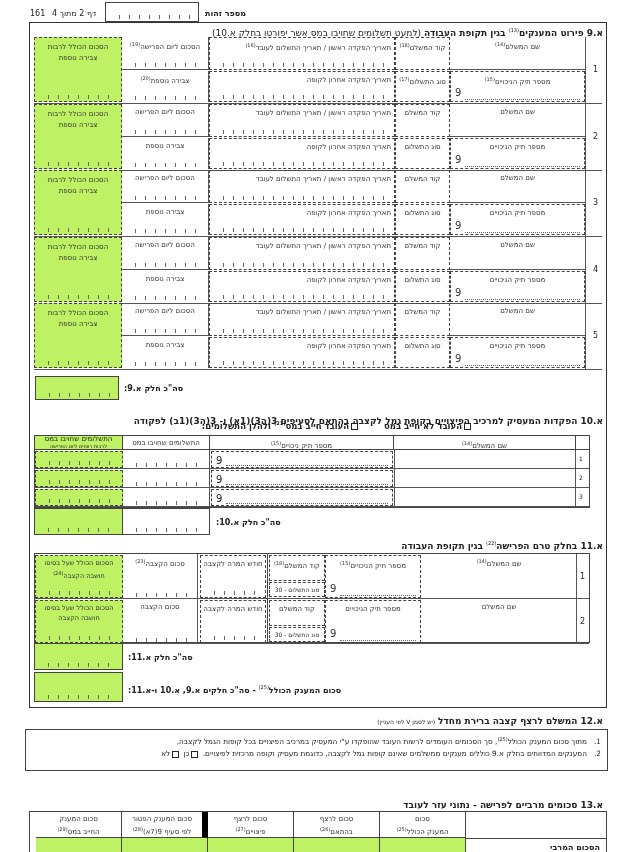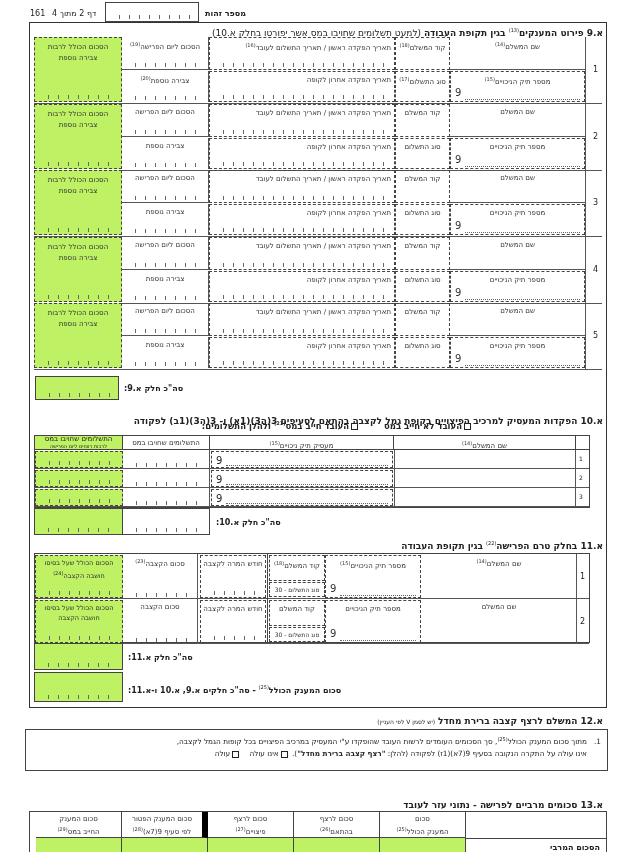--- a/index.html
+++ b/index.html
@@ -119,21 +119,21 @@
   <span class="cb"></span><span>העובד חייב במס</span><sup>(21)</sup><span> ולהלן התשלומים:</span>
 </div>
 
 <div class="abs" style="left:34px;top:435px;width:556px;height:73px;border:1px solid #444;">
 
   <div class="abs grey" style="left:0;top:0;width:88px;height:14px;border-right:1px solid #444;border-bottom:1px solid #444;text-align:center;">
     <div style="font-size:7px;line-height:7px;">התשלומים שחויבו במס</div>
     <div style="font-size:5px;line-height:6px;">לרבות רווחים ליום הפרישה</div>
   </div>
   <div class="abs lbl" style="left:88px;top:0;width:87px;height:14px;border-right:1px solid #444;border-bottom:1px solid #444;text-align:center;line-height:14px;">התשלומים שחויבו במס</div>
-  <div class="abs lbl rtl" style="left:175px;top:0;width:184px;height:14px;border-right:1px solid #444;border-bottom:1px solid #444;text-align:center;line-height:14px;"><span>מעסיק תיק ניכויים</span><sup>(15)</sup></div>
+  <div class="abs lbl rtl" style="left:175px;top:0;width:184px;height:14px;border-right:1px solid #444;border-bottom:1px solid #444;text-align:center;line-height:14px;"><span>מספר תיק ניכויים</span><sup>(15)</sup></div>
   <div class="abs lbl rtl" style="left:359px;top:0;width:182px;height:14px;border-right:1px solid #444;border-bottom:1px solid #444;text-align:center;line-height:14px;"><span>שם המשלם</span><sup>(14)</sup></div>
   <div class="abs" style="left:541px;top:0;width:14px;height:14px;border-bottom:1px solid #444;"></div>
   <div id="s10rows">
     <div class="abs" style="left:0;top:14px;width:554px;height:19px;border-bottom:1px solid #555;">
       <div class="abs dotted grey" style="left:0;top:1px;width:88px;height:17px;">
           <div class="ticks"></div>
         </div>
       <div class="abs" style="left:88px;top:0;width:87px;height:19px;border-right:1px solid #555;">
           <div class="ticks"></div>
         </div>
@@ -223,24 +223,24 @@
   <span>סכום המענק הכולל</span><sup style="font-weight:normal;">(25)</sup><span> - סה"כ חלקים א.9, א.10 ו-א.11:</span>
 </div>
 
 <div class="abs rtl" style="right:30px;top:716px;font-size:9px;white-space:nowrap;">
   <span class="bold">א.12 המשלם לרצף קצבה ברירת מחדל</span> <span style="font-size:6px;">(יש לסמן V לפי העניין)</span>
 </div>
 <div class="abs rtl" style="left:25px;top:729px;width:583px;height:42px;border:1px solid #444;padding:3px 6px 0 4px;font-size:7.3px;line-height:12px;">
   <div style="white-space:nowrap;">
     <span style="display:inline-block;width:14px;">1.</span><span>מתוך סכום המענק הכולל</span><sup>(25)</sup><span>, סך הסכומים העומדים לרשות העובד שהופקדו ע"י המעסיק במרכיב הפיצויים בכל קופות הגמל לקצבה,</span>
   </div>
-  <div style="white-space:nowrap;padding-right:14px;">
-    <span>אינו עולה על התקרה הנקובה בסעיף 9(7א)(1ז) לפקודה (להלן: </span><span class="bold">"רצף קצבה ברירת מחדל"</span><span>).</span>
-    <span class="cb"></span><span>אינו עולה</span>
-    <span class="cb" style="margin-right:8px;"></span><span>עולה</span>
+  <div style="white-space:nowrap;">
+    <span style="display:inline-block;width:14px;">2.</span><span>המענקים המדווחים בחלק א.9 כוללים מענקים ממשלמים שאינם קופות גמל לקצבה, כדוגמת מעסיק וקופה מרכזית לפיצויים.</span>
+    <span class="cb"></span><span>כן</span>
+    <span class="cb"></span><span>לא</span>
   </div>
 </div>
 
 <div class="abs sec-title" style="right:30px;top:800px;">א.13 סכומים מרביים לפרישה - נתוני עזר לעובד</div>
 <div class="abs" style="left:29px;top:811px;width:578px;height:45px;border:1px solid #444;">
   <div id="s13cols">
       <div class="abs lbl rtl" style="left:350px;top:0;width:86px;height:26px;border-right:1px solid #444;border-bottom:1px solid #444;text-align:center;line-height:10px;padding-top:2px;">
         <div>סכום</div>
         <div><span>המענק הכולל</span><sup>(25)</sup></div>
       </div>

